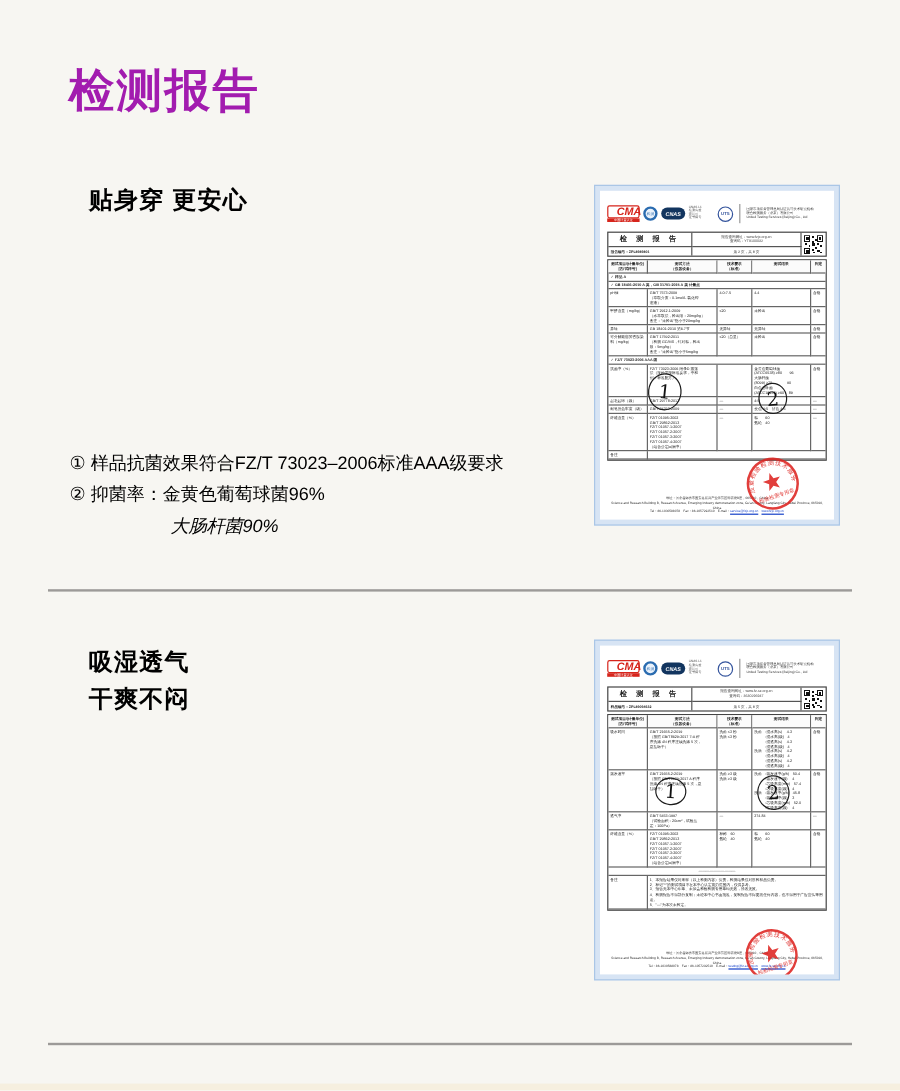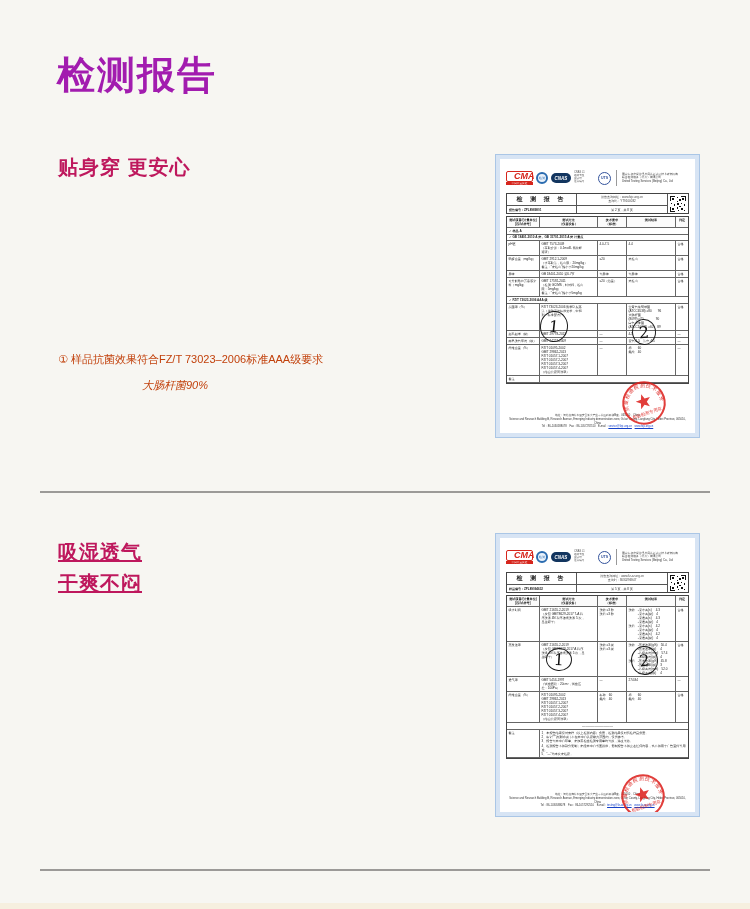--- a/index.html
+++ b/index.html
@@ -2,25 +2,25 @@
 <html><head>
 <meta charset="utf-8">
 <style>
   * { margin:0; padding:0; box-sizing:border-box; }
   html,body { width:750px; }
   body { font-family:"Liberation Sans","DejaVu Sans",sans-serif; }
   .canvas { position:relative; width:750px; height:909px; background:#f7f6f2; overflow:hidden; }
 
   .page-title { position:absolute; left:57px; top:50px; font-size:38px; font-weight:bold;
                 color:#a21caf; letter-spacing:2px; }
-  .sec-heading { position:absolute; left:58px; font-size:20px; font-weight:bold; color:#be185d;
+  .sec-heading { position:absolute; left:74px; font-size:20px; font-weight:bold; color:#000000;
                  line-height:31px; letter-spacing:1px; }
   .h1a { top:152px; }
-  .h2a { top:537px; white-space:pre-line;text-decoration:underline; }
-  .points { position:absolute; left:58px; font-size:11px; color:#c2410c; line-height:26px; }
+  .h2a { top:537px; white-space:pre-line; }
+  .points { position:absolute; left:58px; font-size:15px; color:#000000; line-height:26px;margin-top:28px; }
   .p1 { top:346px; }
   .p2 { top:776px; line-height:25px; }
   .indent { margin-left:84px;font-style:italic; }
   .divider { position:absolute; left:40px; width:670px; height:2px; background:#9c9a98; }
   .d1 { top:491px; } .d2 { top:869px; }
   .bottom-strip { position:absolute; left:0; bottom:0; width:750px; height:6px; background:#f6efdf; }
 
   
   .cert { position:absolute; left:495px; width:205px; height:284px; background:#d7e4f4;
           border:1px solid #aac6e6; padding:4px; }
@@ -86,20 +86,21 @@
 </head>
 <body>
 
 <div class="canvas">
 
   <div class="page-title">检测报告</div>
 
   <div class="sec-heading h1a">贴身穿 更安心</div>
   <div class="points p1">
     <div>① 样品抗菌效果符合FZ/T 73023–2006标准AAA级要求</div>
+    <div>② 抑菌率：金黄色葡萄球菌96%</div>
     <div class="indent">大肠杆菌90%</div>
   </div>
 
   <div class="divider d1"></div>
 
   <div class="sec-heading h2a">吸湿透气
 干爽不闷</div>
 
   <div class="divider d2"></div>
   <div class="bottom-strip"></div>

